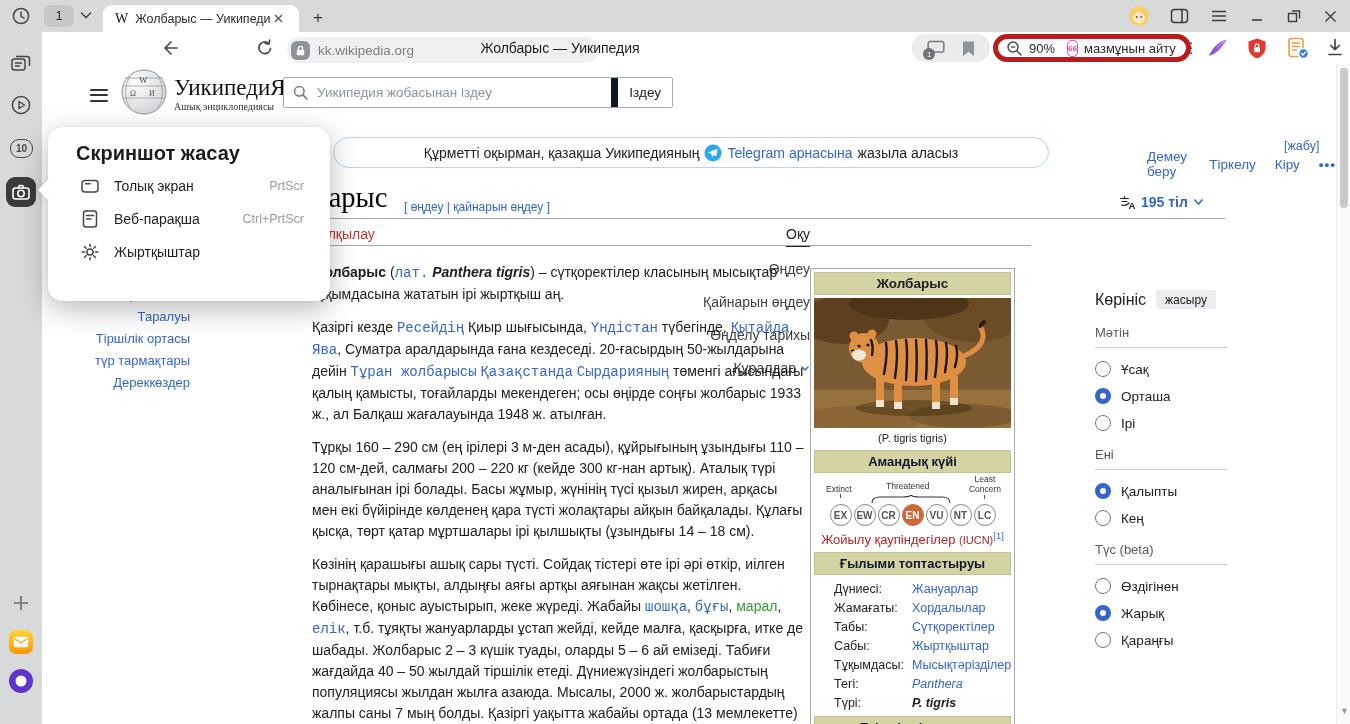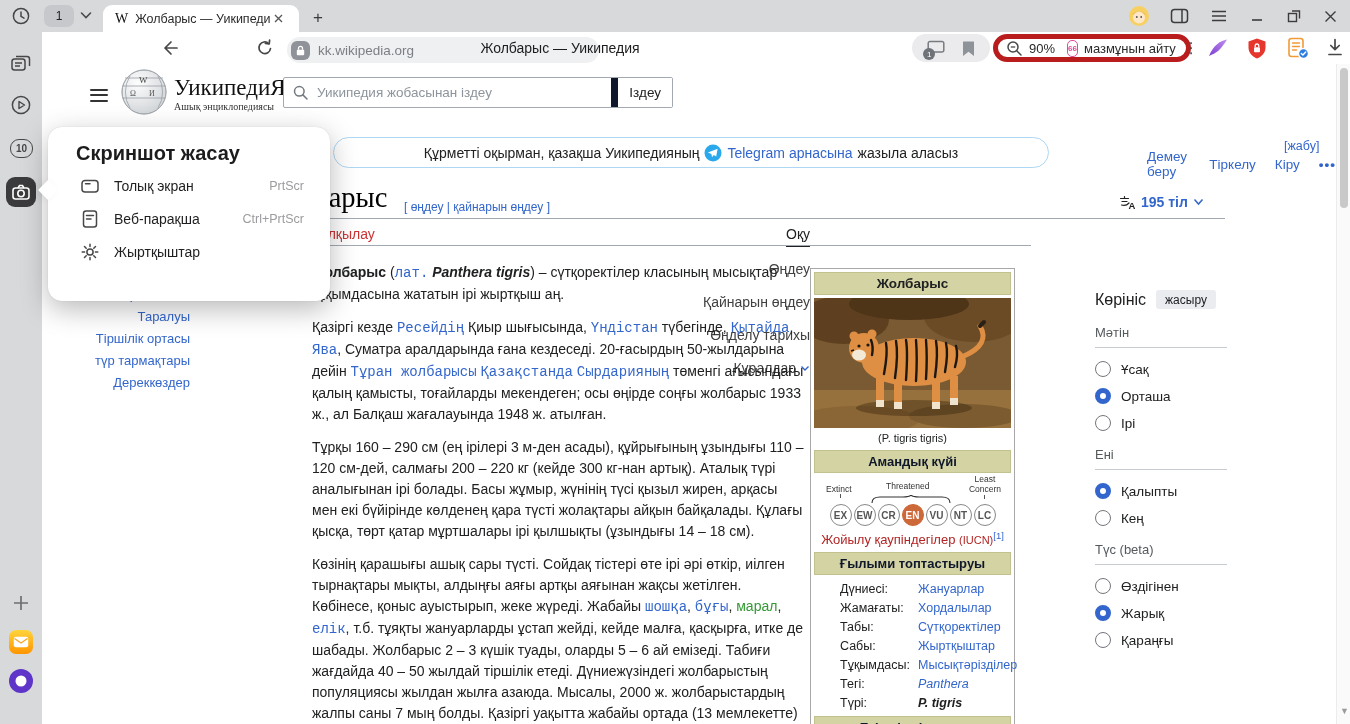--- a/index.html
+++ b/index.html
@@ -107,21 +107,21 @@
   .sg-thr{position:absolute;left:72px;top:6px;}
   .sg-lc{position:absolute;left:152px;top:0;width:38px;text-align:center;line-height:1.15;}
   .sg-tick{position:absolute;width:1px;height:4px;background:#555;}
   .brace{position:absolute;left:56px;top:20px;}
   .scircles{display:flex;justify-content:center;gap:2px;margin:2px 0 6px;}
   .scircle{width:22px;height:22px;border-radius:50%;border:1px solid #888;box-sizing:border-box;background:#fff;
     display:flex;align-items:center;justify-content:center;font-size:10px;font-weight:bold;color:#555;}
   .scircle.active{background:#cd6839;border-color:#cd6839;color:#fff;}
   .scap{text-align:center;font-size:13px;color:#b32424;margin:2px 0 5px;}
   .scap sup{color:#3366cc;font-size:9.5px;}
-  .taxo{margin:4px 18px;}
+  .taxo{margin:4px 12px;}
   .trow{display:flex;padding:2.5px 0 2.5px 8px;}
   .tlab{width:78px;flex:none;color:#202122;}
   .tval{color:#3366cc;}
   .tval.link-italic{font-style:italic;}
   .tval.bold-italic{color:#202122;font-weight:bold;font-style:italic;}
 
   
   .appanel{position:absolute;left:1053px;top:226px;width:132px;font-size:13.5px;}
   .aphead{display:flex;align-items:center;gap:10px;margin-bottom:14px;}
   .aptitle{font-weight:normal;font-size:16px;}

